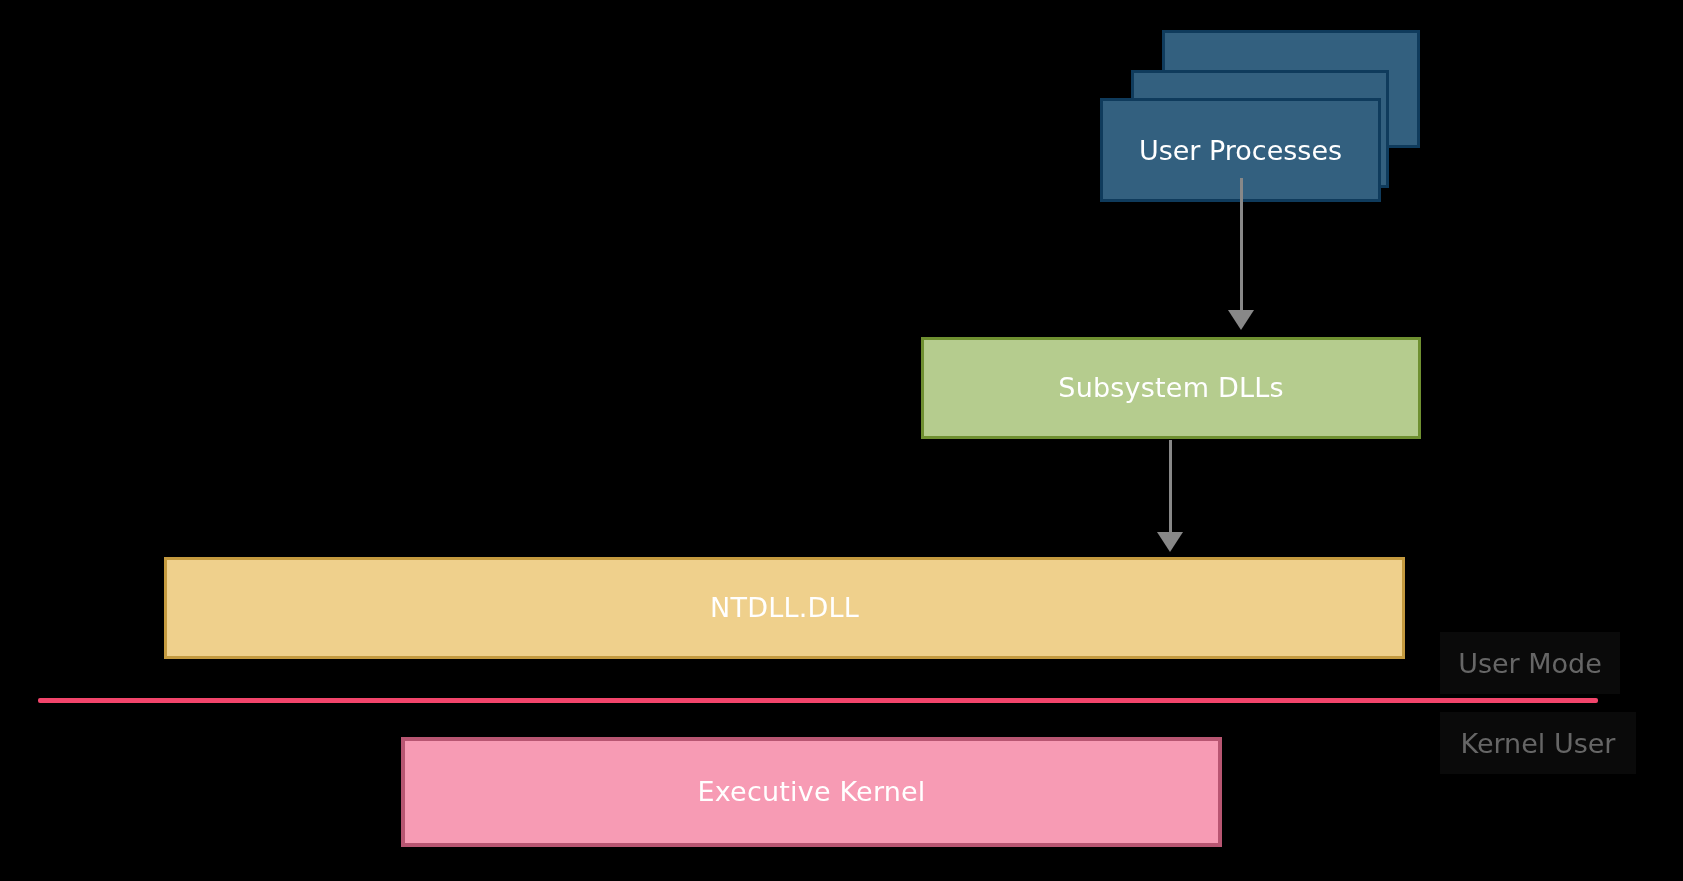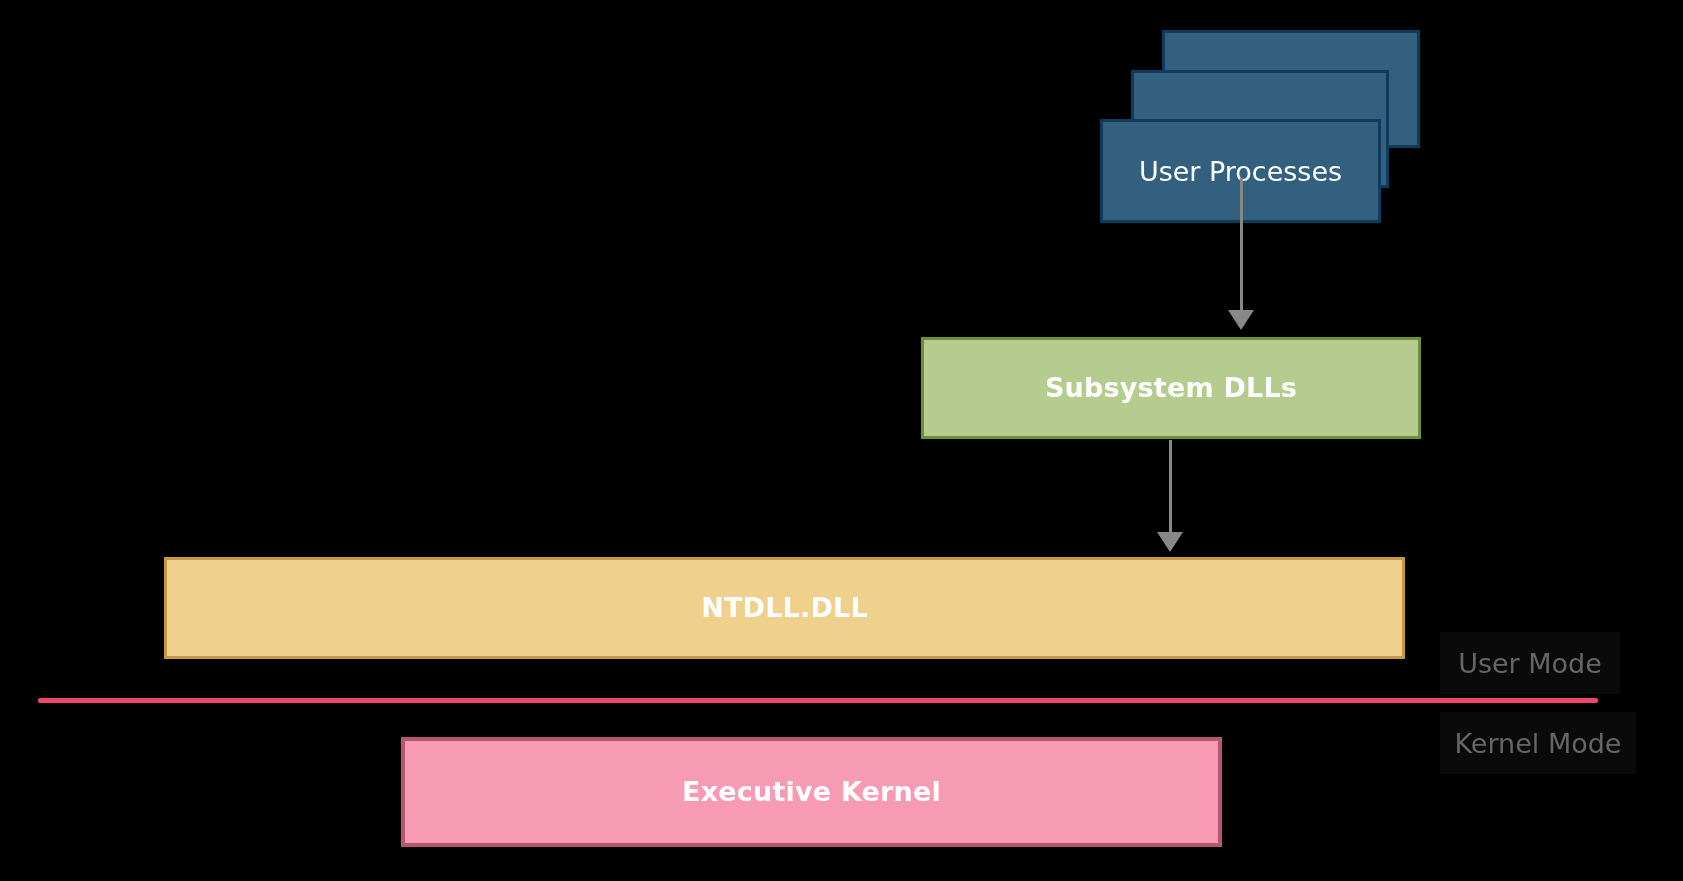--- a/index.html
+++ b/index.html
@@ -21,21 +21,21 @@
 
   
   .node {
     position: absolute;
     box-sizing: border-box;
     display: flex;
     align-items: center;
     justify-content: center;
     color: #ffffff;
     font-size: 27px;
-    font-weight: 700;
+    font-weight: 400;
     letter-spacing: 0.2px;
     text-align: center;
     line-height: 1.2;
     white-space: nowrap;
   }
 
   
   .stack-wrap {
     position: absolute;
     left: 1100px;
@@ -45,21 +45,21 @@
   }
   .stack-layer {
     position: absolute;
     box-sizing: border-box;
     background: #33607f;
     border: 3px solid #0f3b5c;
   }
   .stack-l3 { left: 62px;  top: 0px;  width: 258px; height: 118px; }
   .stack-l2 { left: 31px;  top: 40px; width: 258px; height: 118px; }
   .stack-l1 {
-    left: 0px; top: 89px; width: 281px; height: 104px;
+    left: 0px; top: 68px; width: 281px; height: 104px;
     display: flex; align-items: center; justify-content: center;
     color: #ffffff; font-size: 27px; white-space: nowrap;
   }
 
   
   .node-subsystem {
     left: 921px;
     top: 337px;
     width: 500px;
     height: 102px;
@@ -173,20 +173,20 @@
   <div class="node node-ntdll">
     <span>NTDLL.DLL</span>
   </div>
 
   <div class="divider"></div>
 
   <div class="mode-label mode-user">
     <span>User Mode</span>
   </div>
   <div class="mode-label mode-kernel">
-    <span>Kernel Mode</span>
+    <span>Kernel User</span>
   </div>
 
   <div class="node node-kernel">
     <span>Executive Kernel</span>
   </div>
 
 </div>
 
 </body></html>

